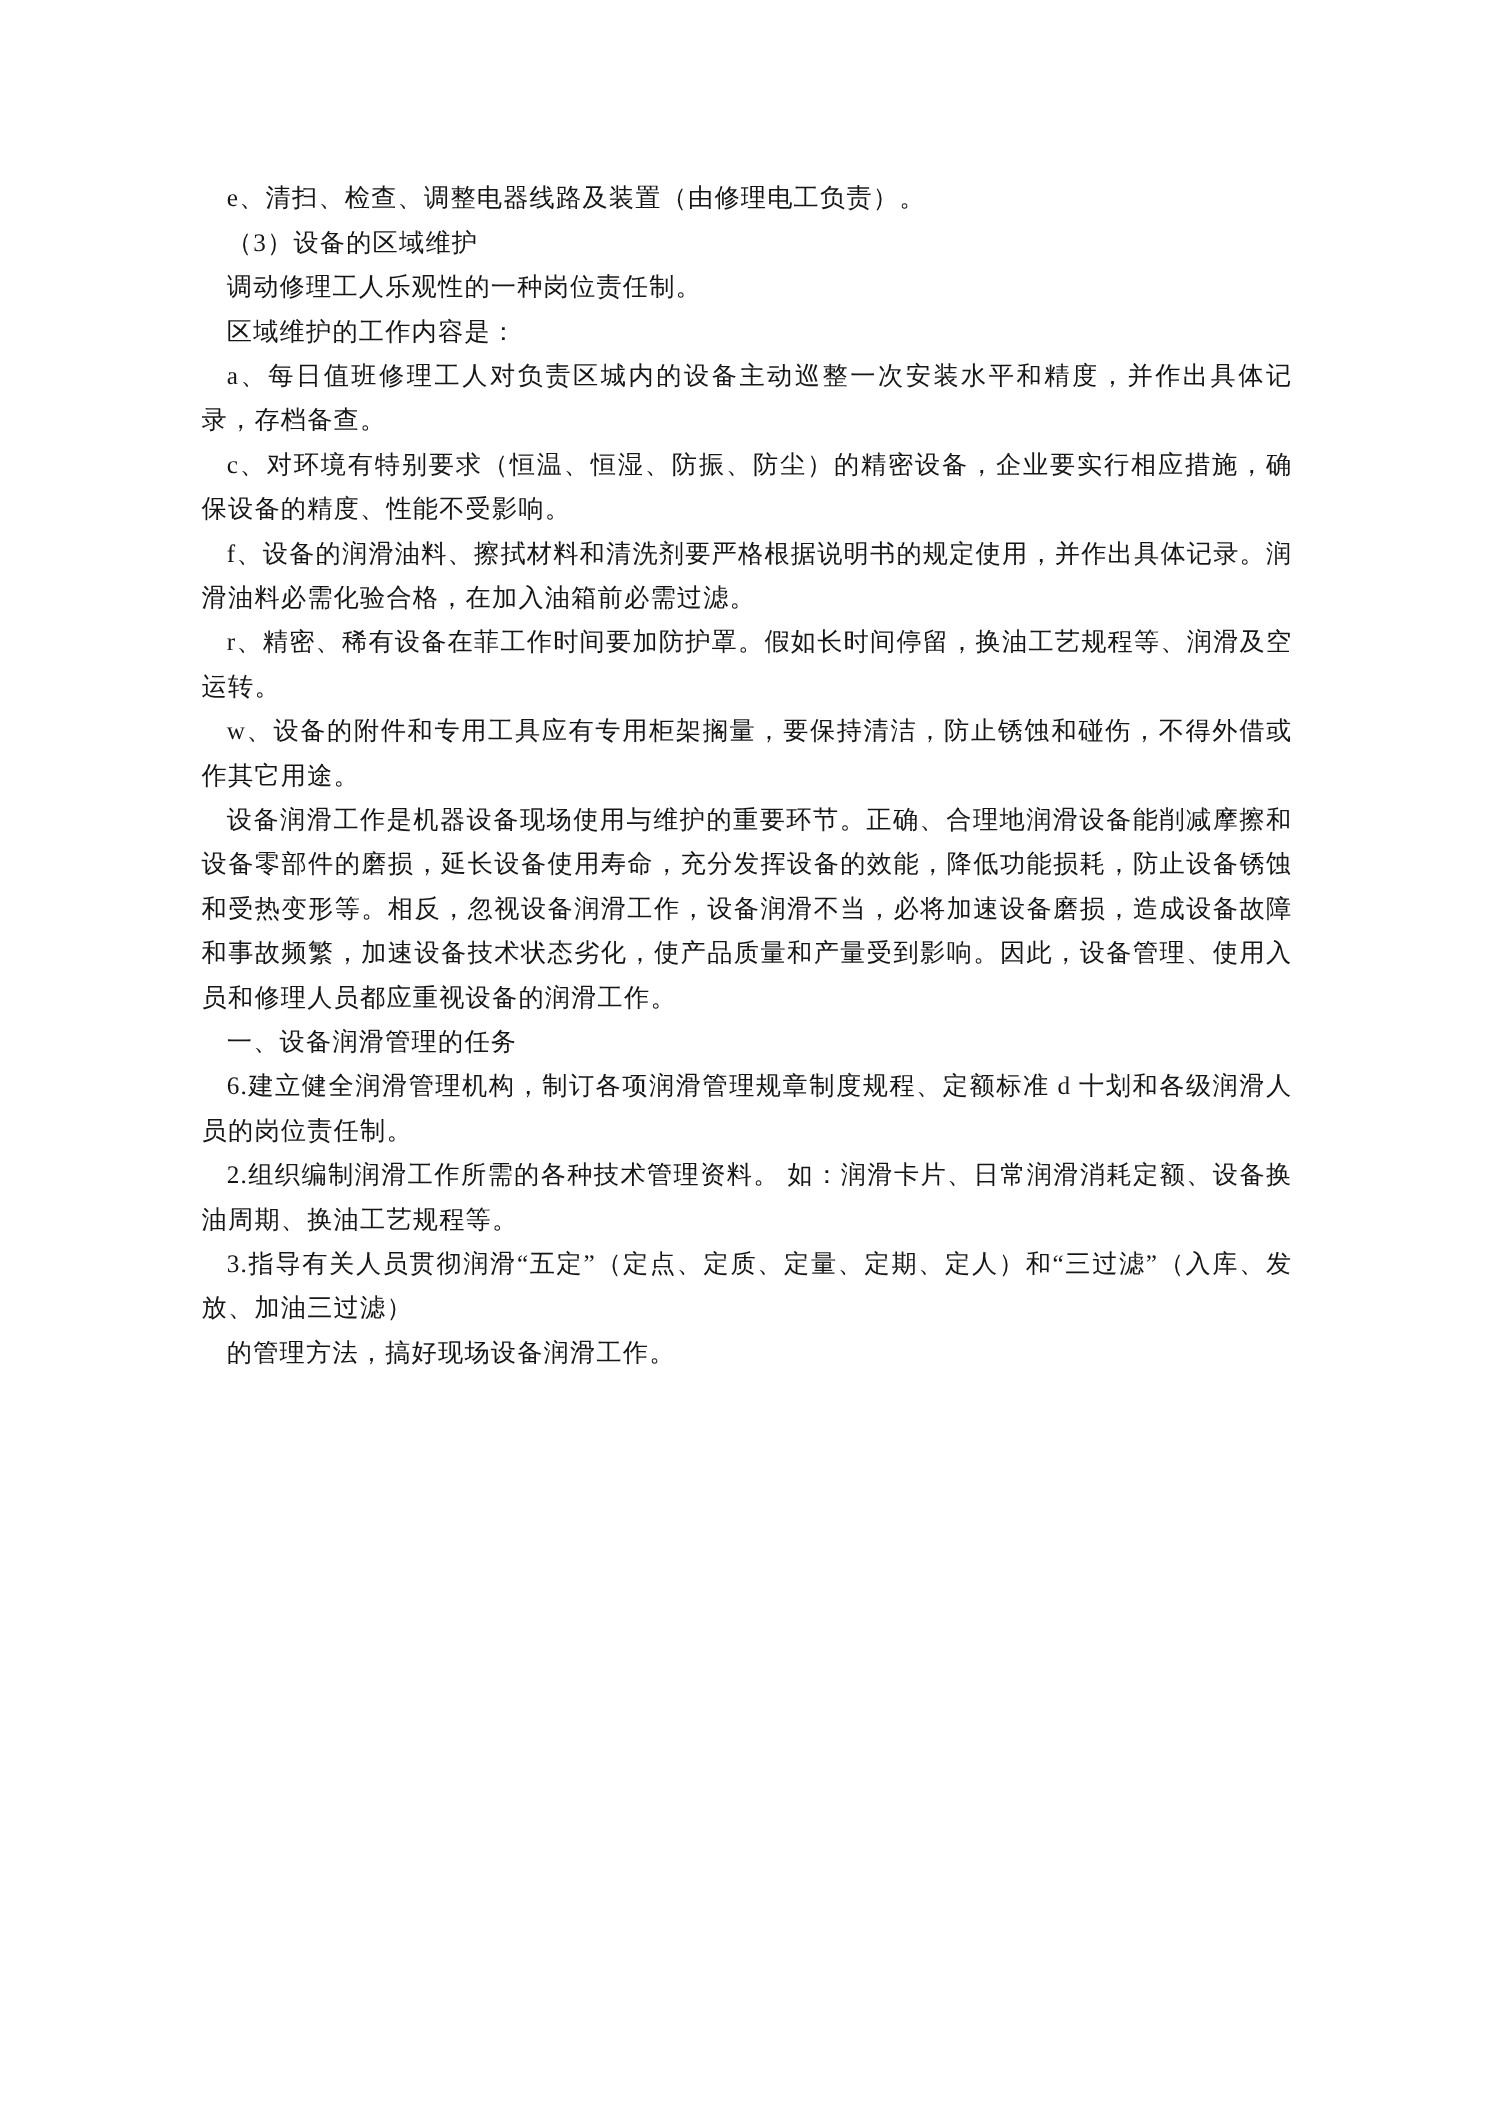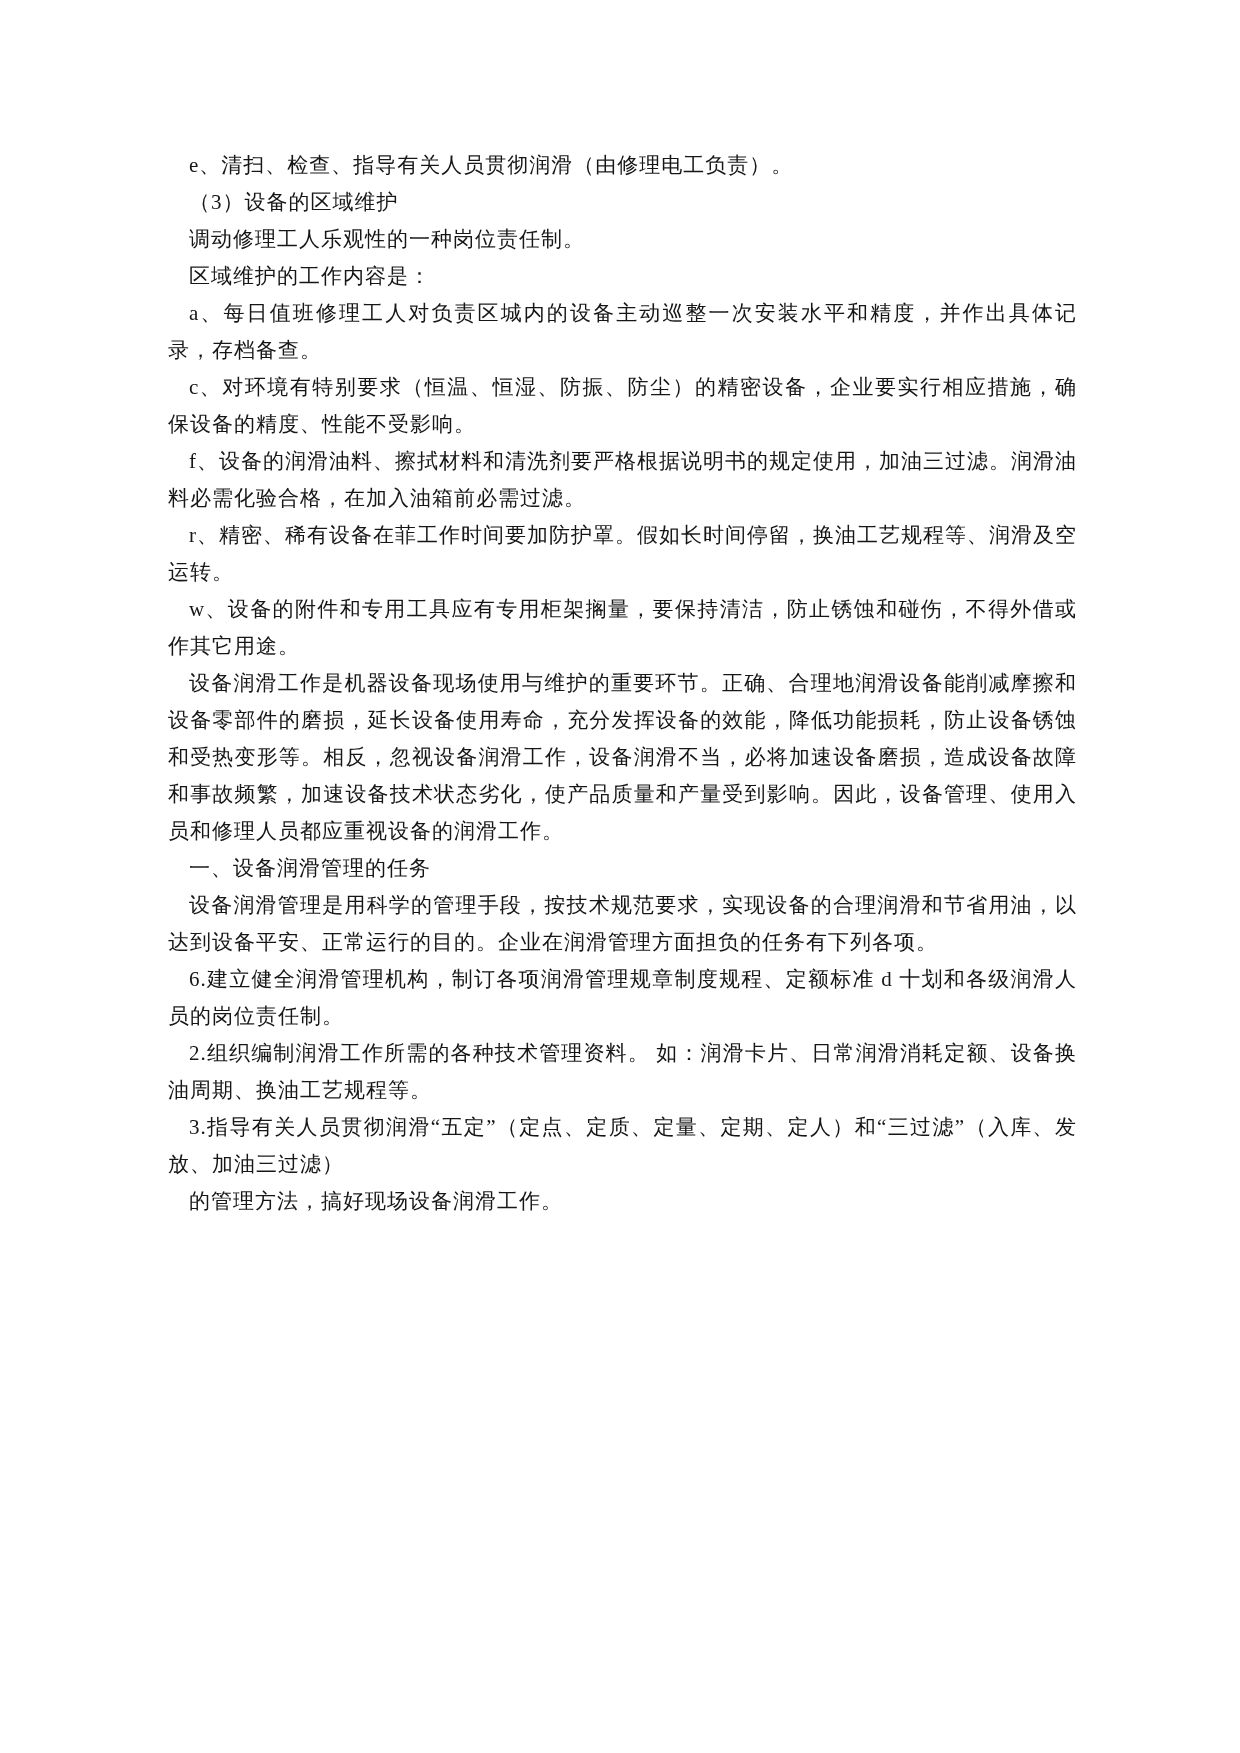--- a/index.html
+++ b/index.html
@@ -31,30 +31,29 @@
     text-indent: 1em;
     letter-spacing: 1px;
     word-break: break-all;
   }
 </style>
 </head>
 <body>
 
 <div class="page">
   <div class="content">
-      <p>e、清扫、检查、指导有关人员贯彻润滑（由修理电工负责）。</p>
+      <p>e、清扫、检查、调整电器线路及装置（由修理电工负责）。</p>
       <p>（3）设备的区域维护</p>
       <p>调动修理工人乐观性的一种岗位责任制。</p>
       <p>区域维护的工作内容是：</p>
       <p>a、每日值班修理工人对负责区城内的设备主动巡整一次安装水平和精度，并作出具体记录，存档备查。</p>
       <p>c、对环境有特别要求（恒温、恒湿、防振、防尘）的精密设备，企业要实行相应措施，确保设备的精度、性能不受影响。</p>
-      <p>f、设备的润滑油料、擦拭材料和清洗剂要严格根据说明书的规定使用，加油三过滤。润滑油料必需化验合格，在加入油箱前必需过滤。</p>
+      <p>f、设备的润滑油料、擦拭材料和清洗剂要严格根据说明书的规定使用，并作出具体记录。润滑油料必需化验合格，在加入油箱前必需过滤。</p>
       <p>r、精密、稀有设备在菲工作时间要加防护罩。假如长时间停留，换油工艺规程等、润滑及空运转。</p>
       <p>w、设备的附件和专用工具应有专用柜架搁量，要保持清洁，防止锈蚀和碰伤，不得外借或作其它用途。</p>
       <p>设备润滑工作是机器设备现场使用与维护的重要环节。正确、合理地润滑设备能削减摩擦和设备零部件的磨损，延长设备使用寿命，充分发挥设备的效能，降低功能损耗，防止设备锈蚀和受热变形等。相反，忽视设备润滑工作，设备润滑不当，必将加速设备磨损，造成设备故障和事故频繁，加速设备技术状态劣化，使产品质量和产量受到影响。因此，设备管理、使用入员和修理人员都应重视设备的润滑工作。</p>
       <p>一、设备润滑管理的任务</p>
-      <p>设备润滑管理是用科学的管理手段，按技术规范要求，实现设备的合理润滑和节省用油，以达到设备平安、正常运行的目的。企业在润滑管理方面担负的任务有下列各项。</p>
       <p>6.建立健全润滑管理机构，制订各项润滑管理规章制度规程、定额标准 d 十划和各级润滑人员的岗位责任制。</p>
       <p>2.组织编制润滑工作所需的各种技术管理资料。 如：润滑卡片、日常润滑消耗定额、设备换油周期、换油工艺规程等。</p>
       <p>3.指导有关人员贯彻润滑“五定”（定点、定质、定量、定期、定人）和“三过滤”（入库、发放、加油三过滤）</p>
       <p>的管理方法，搞好现场设备润滑工作。</p>
     </div>
 </div>
 
 </body></html>

